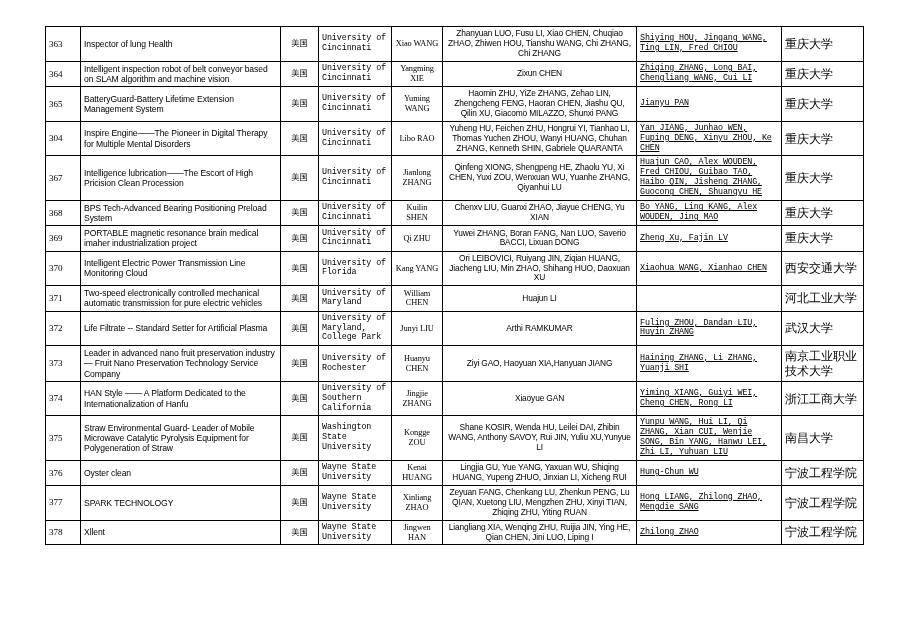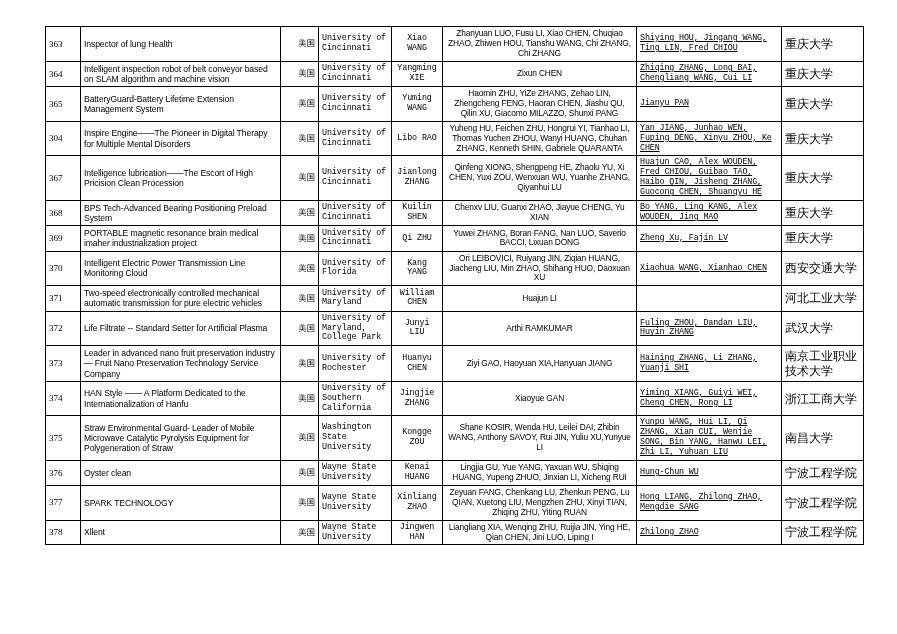--- a/index.html
+++ b/index.html
@@ -39,33 +39,33 @@
     text-align: left;
     font-family: "Liberation Serif", serif;
   }
   td.c-name {
     text-align: left;
     font-family: Liberation Sans, sans-serif;
     font-size: 8.6px;
     letter-spacing: -0.1px;
   }
   td.c-country {
-    text-align: right;
+    text-align: center;
     font-family: "DejaVu Sans", sans-serif;
     font-size: 8.4px;
   }
   td.c-school {
     text-align: left;
     font-family: "Liberation Mono", monospace;
     font-size: 8.4px;
     letter-spacing: -0.1px;
   }
   td.c-leader {
     text-align: center;
-    font-family: Liberation Mono, monospace;
+    font-family: Liberation Serif, serif;
     font-size: 8.4px;
     letter-spacing: -0.1px;
   }
   td.c-members {
     text-align: center;
     font-family: Liberation Sans, sans-serif;
     font-size: 8.4px;
     letter-spacing: -0.15px;
   }
   td.c-advisors {

